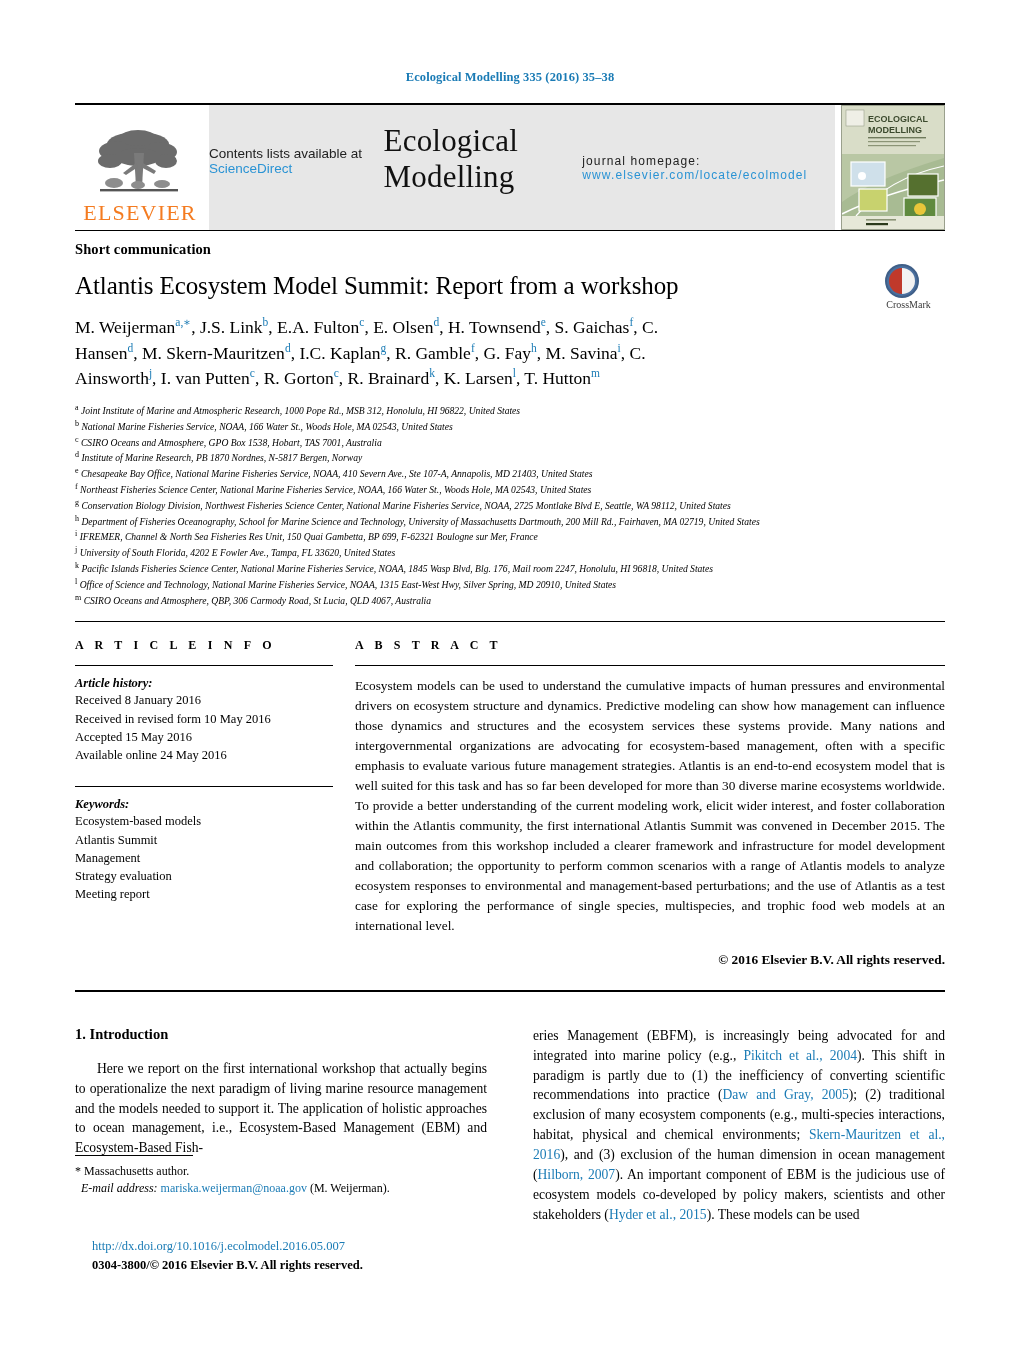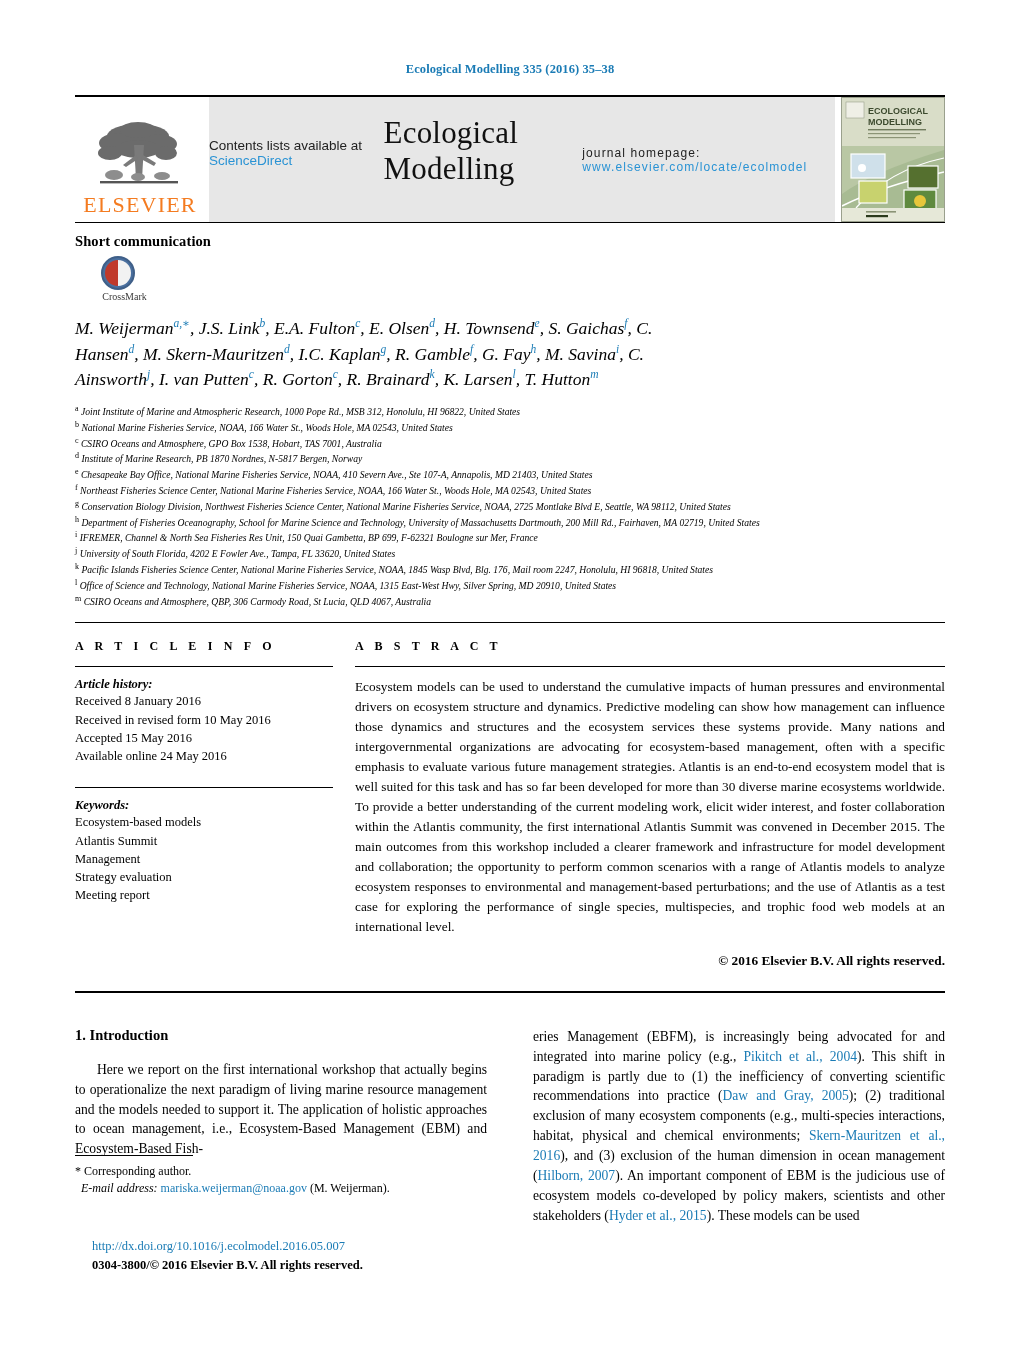--- a/index.html
+++ b/index.html
@@ -13,21 +13,21 @@
     font-family: "Liberation Serif", "DejaVu Serif", serif;
     color: #000000;
     position: relative;
     overflow: hidden;
   }
   .page {
     position: relative;
     width: 1020px;
     height: 997px;
     box-sizing: border-box;
-    padding: 0 75px;
+    padding: 8px 75px;
   }
 
   
   .running-head {
     text-align: center;
     color: #1a7bb5;
     font-size: 12.5px;
     font-weight: bold;
     padding-top: 62px;
     letter-spacing: 0.1px;
@@ -131,23 +131,22 @@
     font-size: 10px;
     font-family: "Liberation Serif", serif;
     color: #3a3a3a;
     margin-top: 1px;
     margin-left: 13px;
   }
 
   .authors {
     font-size: 17.5px;
     line-height: 1.42;
-    margin-top: 13px;
+    margin-top: 4px;
     width: 640px;
-    font-style: italic;
   }
   .authors sup { color: #1a7bb5; font-size: 11.5px; }
 
   .affils { margin-top: 11px; }
   .affil {
     font-size: 9.6px;
     font-style: italic;
     line-height: 1.42;
     font-family: "Liberation Serif", serif;
   }
@@ -318,20 +317,21 @@
         <rect x="24" y="117" width="22" height="2.2" fill="#2b3a1c"></rect>
       </svg>
     </div>
   </div>
 
   <div class="rule-thin"></div>
 
   <div class="doctype">Short communication</div>
 
   <div class="title-row">
+    <h1 class="title">Atlantis Ecosystem Model Summit: Report from a workshop</h1>
     <div class="crossmark">
       <svg width="34" height="34" viewBox="0 0 34 34">
         <circle cx="17" cy="17" r="16" fill="#4a6f9e"></circle>
         <path d="M17 4 a13 13 0 0 0 0 26 Z" fill="#c0392b"></path>
         <path d="M17 4 a13 13 0 0 1 0 26 Z" fill="#f2f2f2"></path>
         <circle cx="17" cy="17" r="16" fill="none" stroke="#3f5f88" stroke-width="2"></circle>
       </svg>
       <div class="cm-label">CrossMark</div>
     </div>
   </div>
@@ -398,21 +398,21 @@
     <div class="bgap"></div>
     <div class="bcol">
       <div class="ptext noindent">eries Management (EBFM), is increasingly being advocated for and integrated into marine policy (e.g., <span class="ref">Pikitch et al., 2004</span>). This shift in paradigm is partly due to (1) the inefficiency of converting scientific recommendations into practice (<span class="ref">Daw and Gray, 2005</span>); (2) traditional exclusion of many ecosystem components (e.g., multi-species interactions, habitat, physical and chemical environments; <span class="ref">Skern-Mauritzen et al., 2016</span>), and (3) exclusion of the human dimension in ocean management (<span class="ref">Hilborn, 2007</span>). An important component of EBM is the judicious use of ecosystem models co-developed by policy makers, scientists and other stakeholders (<span class="ref">Hyder et al., 2015</span>). These models can be used</div>
     </div>
   </div>
 
   <div class="footnote-wrap">
     <div class="fn-rule"></div>
     <div class="fn-line">
       <span>*</span>
-      <span>Corresponding author.</span>
+      <span>Massachusetts author.</span>
     </div>
     <div class="fn-line">
       &nbsp;&nbsp;<span class="em">E-mail address:</span>
       <span class="fn-mail">mariska.weijerman@noaa.gov</span>
       <span>(M. Weijerman).</span>
     </div>
   </div>
 
   <div class="doc-footer">
     <div class="doi">http://dx.doi.org/10.1016/j.ecolmodel.2016.05.007</div>

